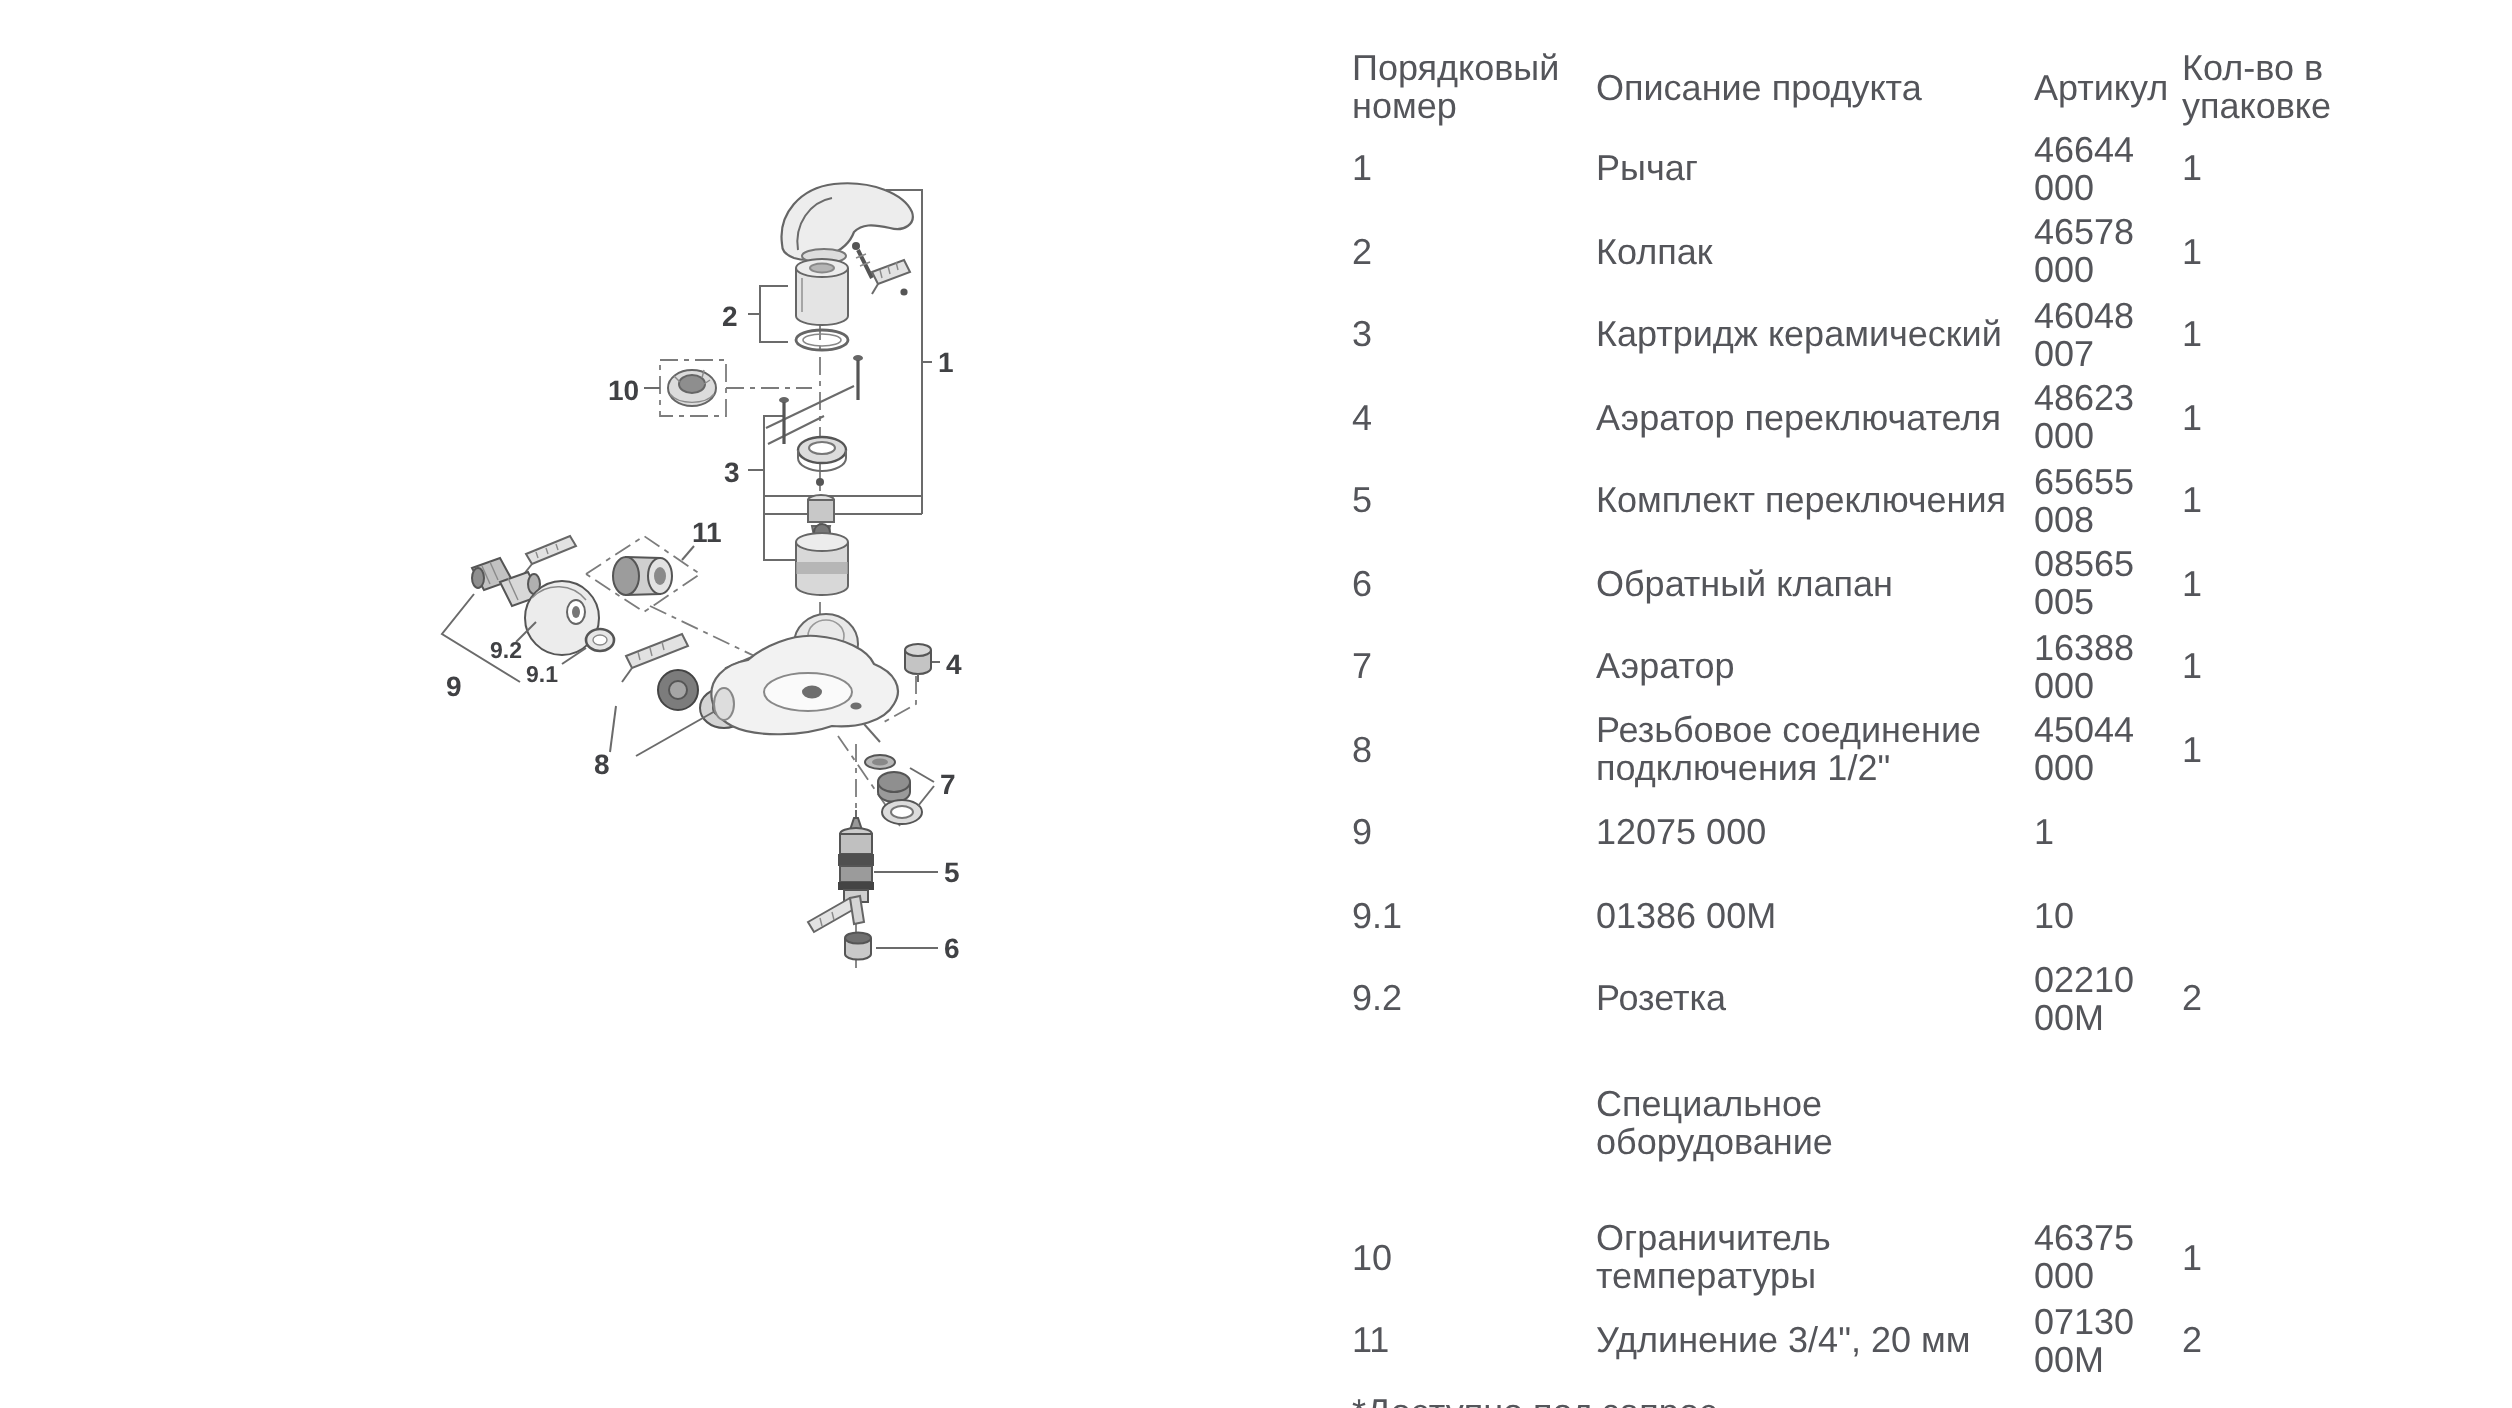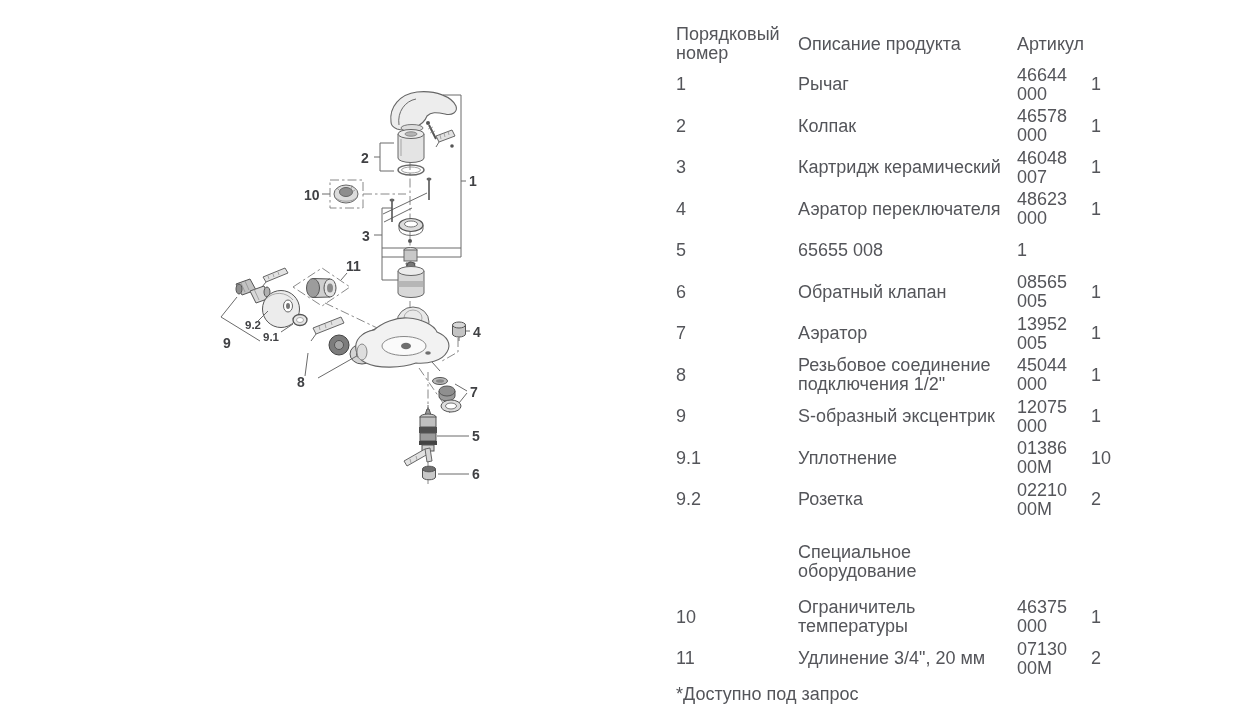--- a/index.html
+++ b/index.html
@@ -18,21 +18,21 @@
     position:absolute;left:676px;top:16px;width:512px;
     font-size:18px;line-height:19px;padding-top:8px;
   }
   .trow{
     display:grid;grid-template-columns:122px 219px 74px 94px;
     align-items:center;min-height:41.5px;
   }
   .thead{min-height:40px;align-items:center;}
   .cell{padding-right:8px;}
   .section-row{display:grid;grid-template-columns:122px 219px 74px 94px;
-    margin-top:22px;margin-bottom:16px;}
+    margin-top:22px;margin-bottom:28px;}
   .footnote{margin-top:5px;min-height:19px;}
 </style>
 </head>
 <body>
 
 <div class="diagram-wrap">
 <svg width="660" height="704" viewBox="0 0 660 704">
 
   <g>
     <polyline class="ln" points="443,95 461,95 461,257"></polyline>
@@ -249,20 +249,21 @@
     <text class="callout" x="346" y="271">11</text>
   </g>
 </svg>
 </div>
 
 <div class="parts-table">
   <div class="trow thead">
     <div class="cell">Порядковый номер</div>
     <div class="cell">Описание продукта</div>
     <div class="cell">Артикул</div>
+    <div class="cell">Кол-во в упаковке</div>
   </div>
 
   <div class="trow">
     <div class="cell">1</div>
     <div class="cell">Рычаг</div>
     <div class="cell">46644 000</div>
     <div class="cell">1</div>
   </div>
   <div class="trow">
     <div class="cell">2</div>
@@ -277,50 +278,49 @@
     <div class="cell">1</div>
   </div>
   <div class="trow">
     <div class="cell">4</div>
     <div class="cell">Аэратор переключателя</div>
     <div class="cell">48623 000</div>
     <div class="cell">1</div>
   </div>
   <div class="trow">
     <div class="cell">5</div>
+    <div class="cell">Комплект переключения</div>
     <div class="cell">65655 008</div>
     <div class="cell">1</div>
   </div>
   <div class="trow">
     <div class="cell">6</div>
     <div class="cell">Обратный клапан</div>
     <div class="cell">08565 005</div>
     <div class="cell">1</div>
   </div>
   <div class="trow">
     <div class="cell">7</div>
     <div class="cell">Аэратор</div>
-    <div class="cell">13952 005</div>
+    <div class="cell">16388 000</div>
     <div class="cell">1</div>
   </div>
   <div class="trow">
     <div class="cell">8</div>
     <div class="cell">Резьбовое соединение подключения 1/2"</div>
     <div class="cell">45044 000</div>
     <div class="cell">1</div>
   </div>
   <div class="trow">
     <div class="cell">9</div>
-    <div class="cell">S-образный эксцентрик</div>
     <div class="cell">12075 000</div>
     <div class="cell">1</div>
   </div>
   <div class="trow">
     <div class="cell">9.1</div>
-    <div class="cell">Уплотнение</div>
     <div class="cell">01386 00M</div>
     <div class="cell">10</div>
   </div>
   <div class="trow">
     <div class="cell">9.2</div>
     <div class="cell">Розетка</div>
     <div class="cell">02210 00M</div>
     <div class="cell">2</div>
   </div>
 

